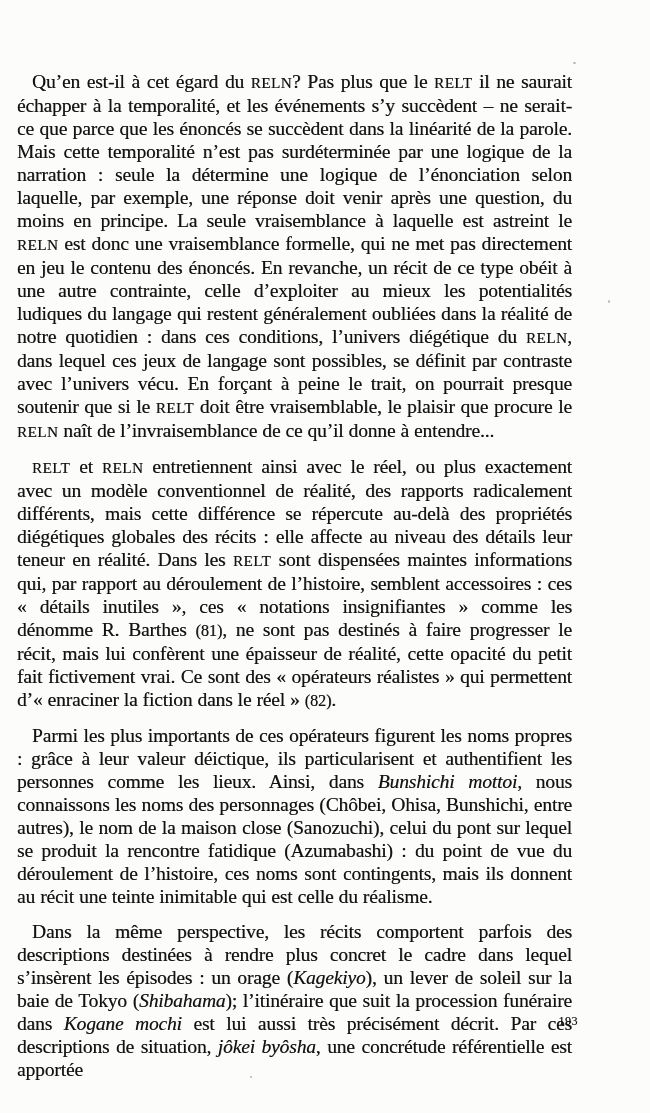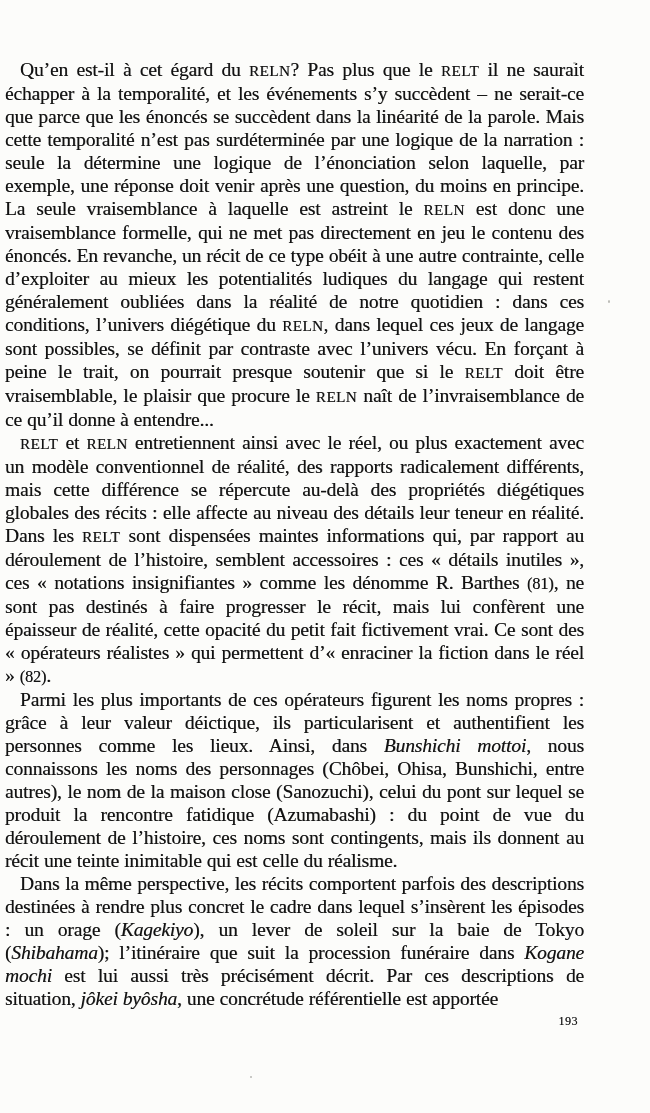--- a/index.html
+++ b/index.html
@@ -25,21 +25,21 @@
   .text-block {
     width: 579px;
     text-align: justify;
     font-size: 19.5px;
     line-height: 23px;
     letter-spacing: -0.15px;
     word-spacing: 0.3px;
     text-shadow: 0.35px 0.2px 0 rgba(10,10,10,0.55);
   }
   .para {
-    margin: 0;
+    margin: 12px;
     text-indent: 15px;
     font-family: Liberation Serif, serif;
   }
   .seg-smallcaps {
     font-size: 0.78em;
     letter-spacing: 0.4px;
   }
   .seg-italic {
     font-style: italic;
   }

